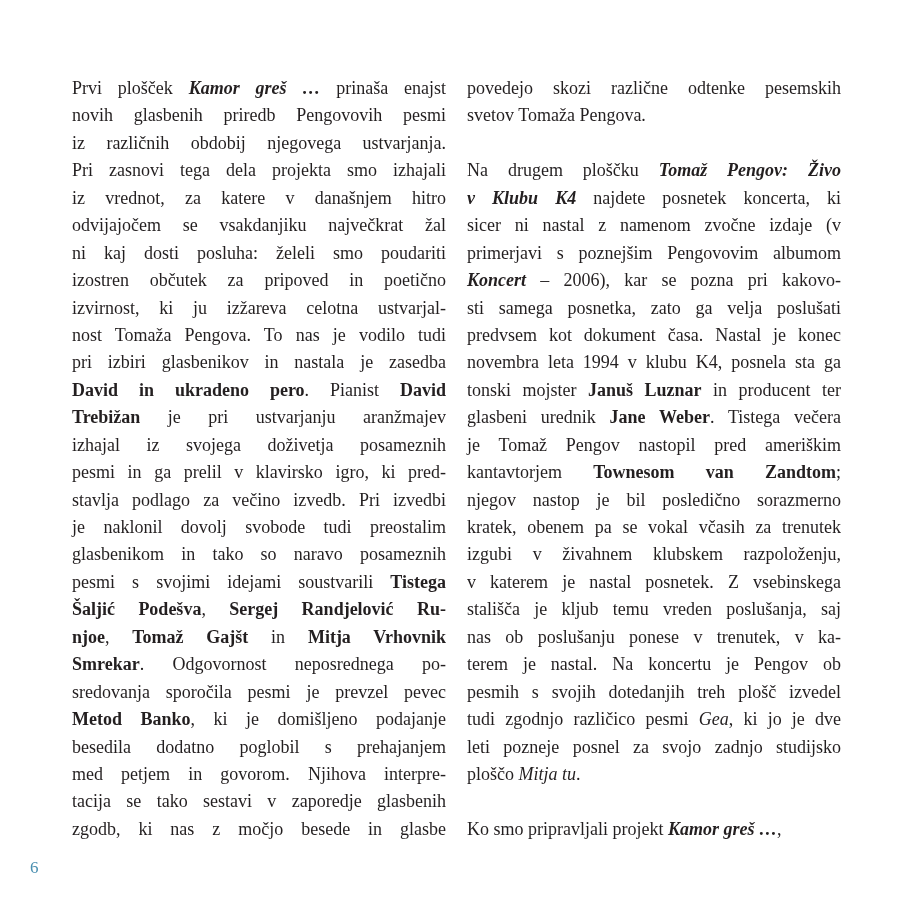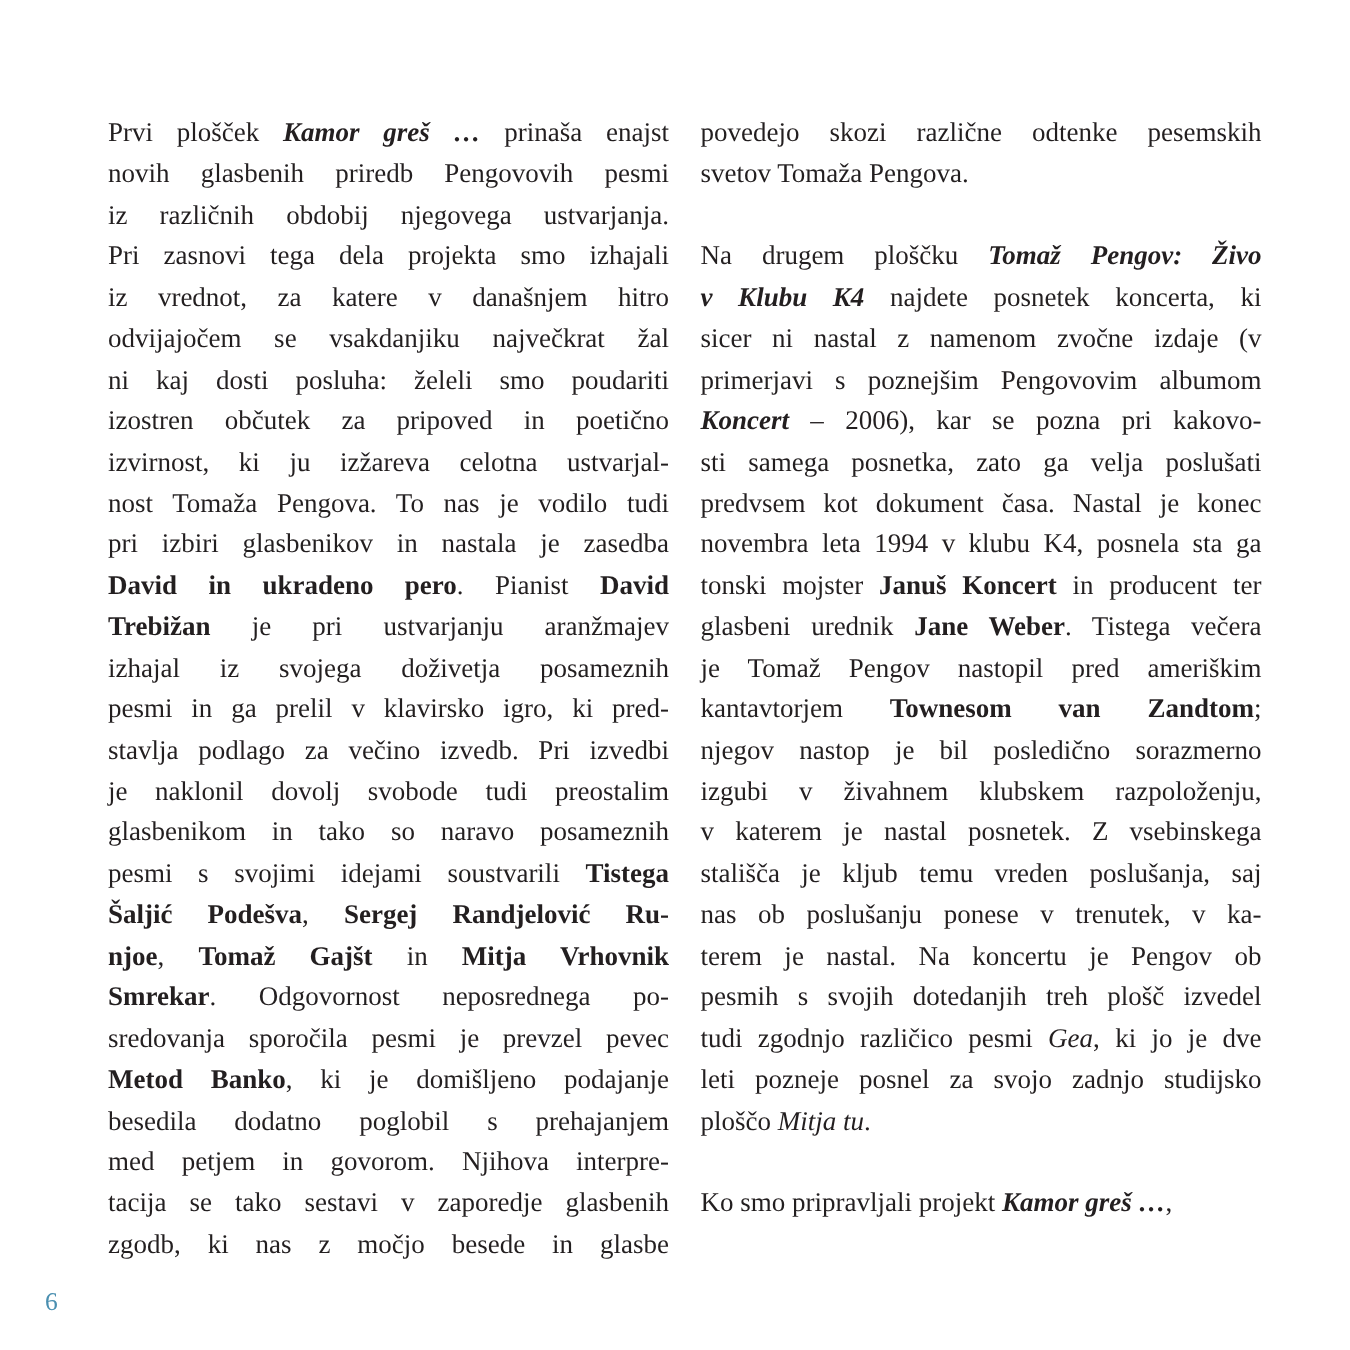--- a/index.html
+++ b/index.html
@@ -71,25 +71,26 @@
       <span class="gap"></span>
       <div>
         <span class="line"><span>Na drugem ploščku </span><span class="bi">Tomaž Pengov: Živo</span></span>
         <span class="line"><span class="bi">v Klubu K4</span><span> najdete posnetek koncerta, ki</span></span>
         <span class="line"><span>sicer ni nastal z namenom zvočne izdaje (v</span></span>
         <span class="line"><span>primerjavi s poznejšim Pengovovim albumom</span></span>
         <span class="line"><span class="bi">Koncert</span><span> – 2006), kar se pozna pri kakovo-</span></span>
         <span class="line"><span>sti samega posnetka, zato ga velja poslušati</span></span>
         <span class="line"><span>predvsem kot dokument časa. Nastal je konec</span></span>
         <span class="line"><span>novembra leta 1994 v klubu K4, posnela sta ga</span></span>
-        <span class="line"><span>tonski mojster </span><b>Januš Koncert</b><span> in producent ter</span></span>
+        <span class="line"><span>tonski mojster </span><b>Januš Luznar</b><span> in producent ter</span></span>
         <span class="line"><span>glasbeni urednik </span><b>Jane Weber</b><span>. Tistega večera</span></span>
         <span class="line"><span>je Tomaž Pengov nastopil pred ameriškim</span></span>
         <span class="line"><span>kantavtorjem </span><b>Townesom van Zandtom</b><span>;</span></span>
         <span class="line"><span>njegov nastop je bil posledično sorazmerno</span></span>
+        <span class="line"><span>kratek, obenem pa se vokal včasih za trenutek</span></span>
         <span class="line"><span>izgubi v živahnem klubskem razpoloženju,</span></span>
         <span class="line"><span>v katerem je nastal posnetek. Z vsebinskega</span></span>
         <span class="line"><span>stališča je kljub temu vreden poslušanja, saj</span></span>
         <span class="line"><span>nas ob poslušanju ponese v trenutek, v ka-</span></span>
         <span class="line"><span>terem je nastal. Na koncertu je Pengov ob</span></span>
         <span class="line"><span>pesmih s svojih dotedanjih treh plošč izvedel</span></span>
         <span class="line"><span>tudi zgodnjo različico pesmi </span><i>Gea</i><span>, ki jo je dve</span></span>
         <span class="line"><span>leti pozneje posnel za svojo zadnjo studijsko</span></span>
         <span class="line last"><span>ploščo </span><i>Mitja tu</i><span>.</span></span>
       </div>

